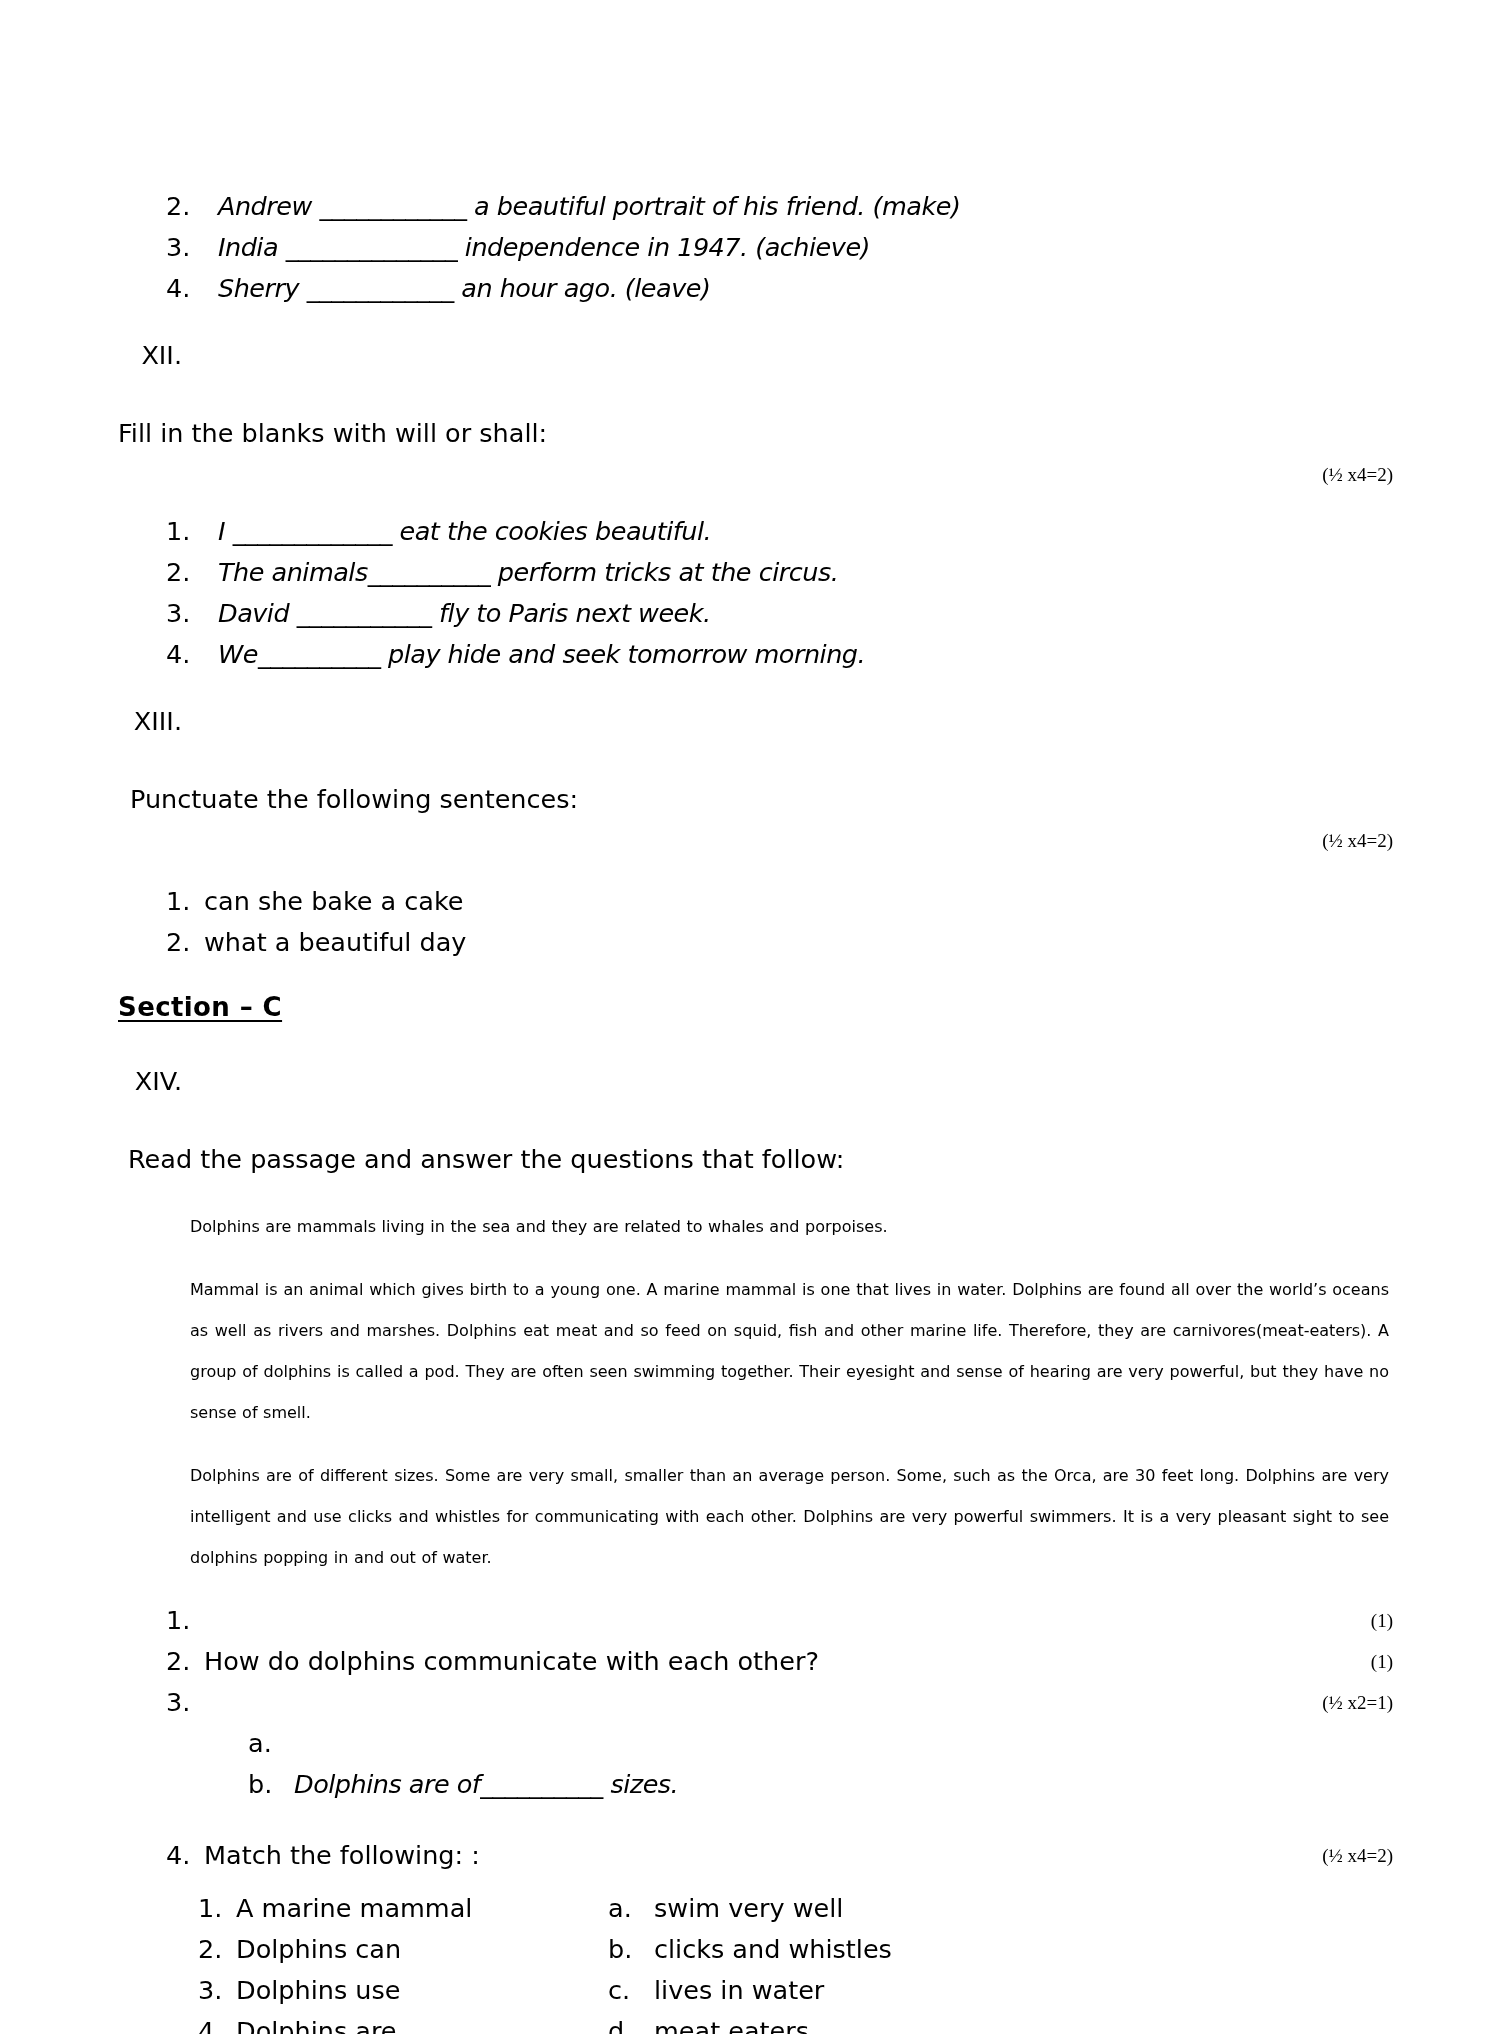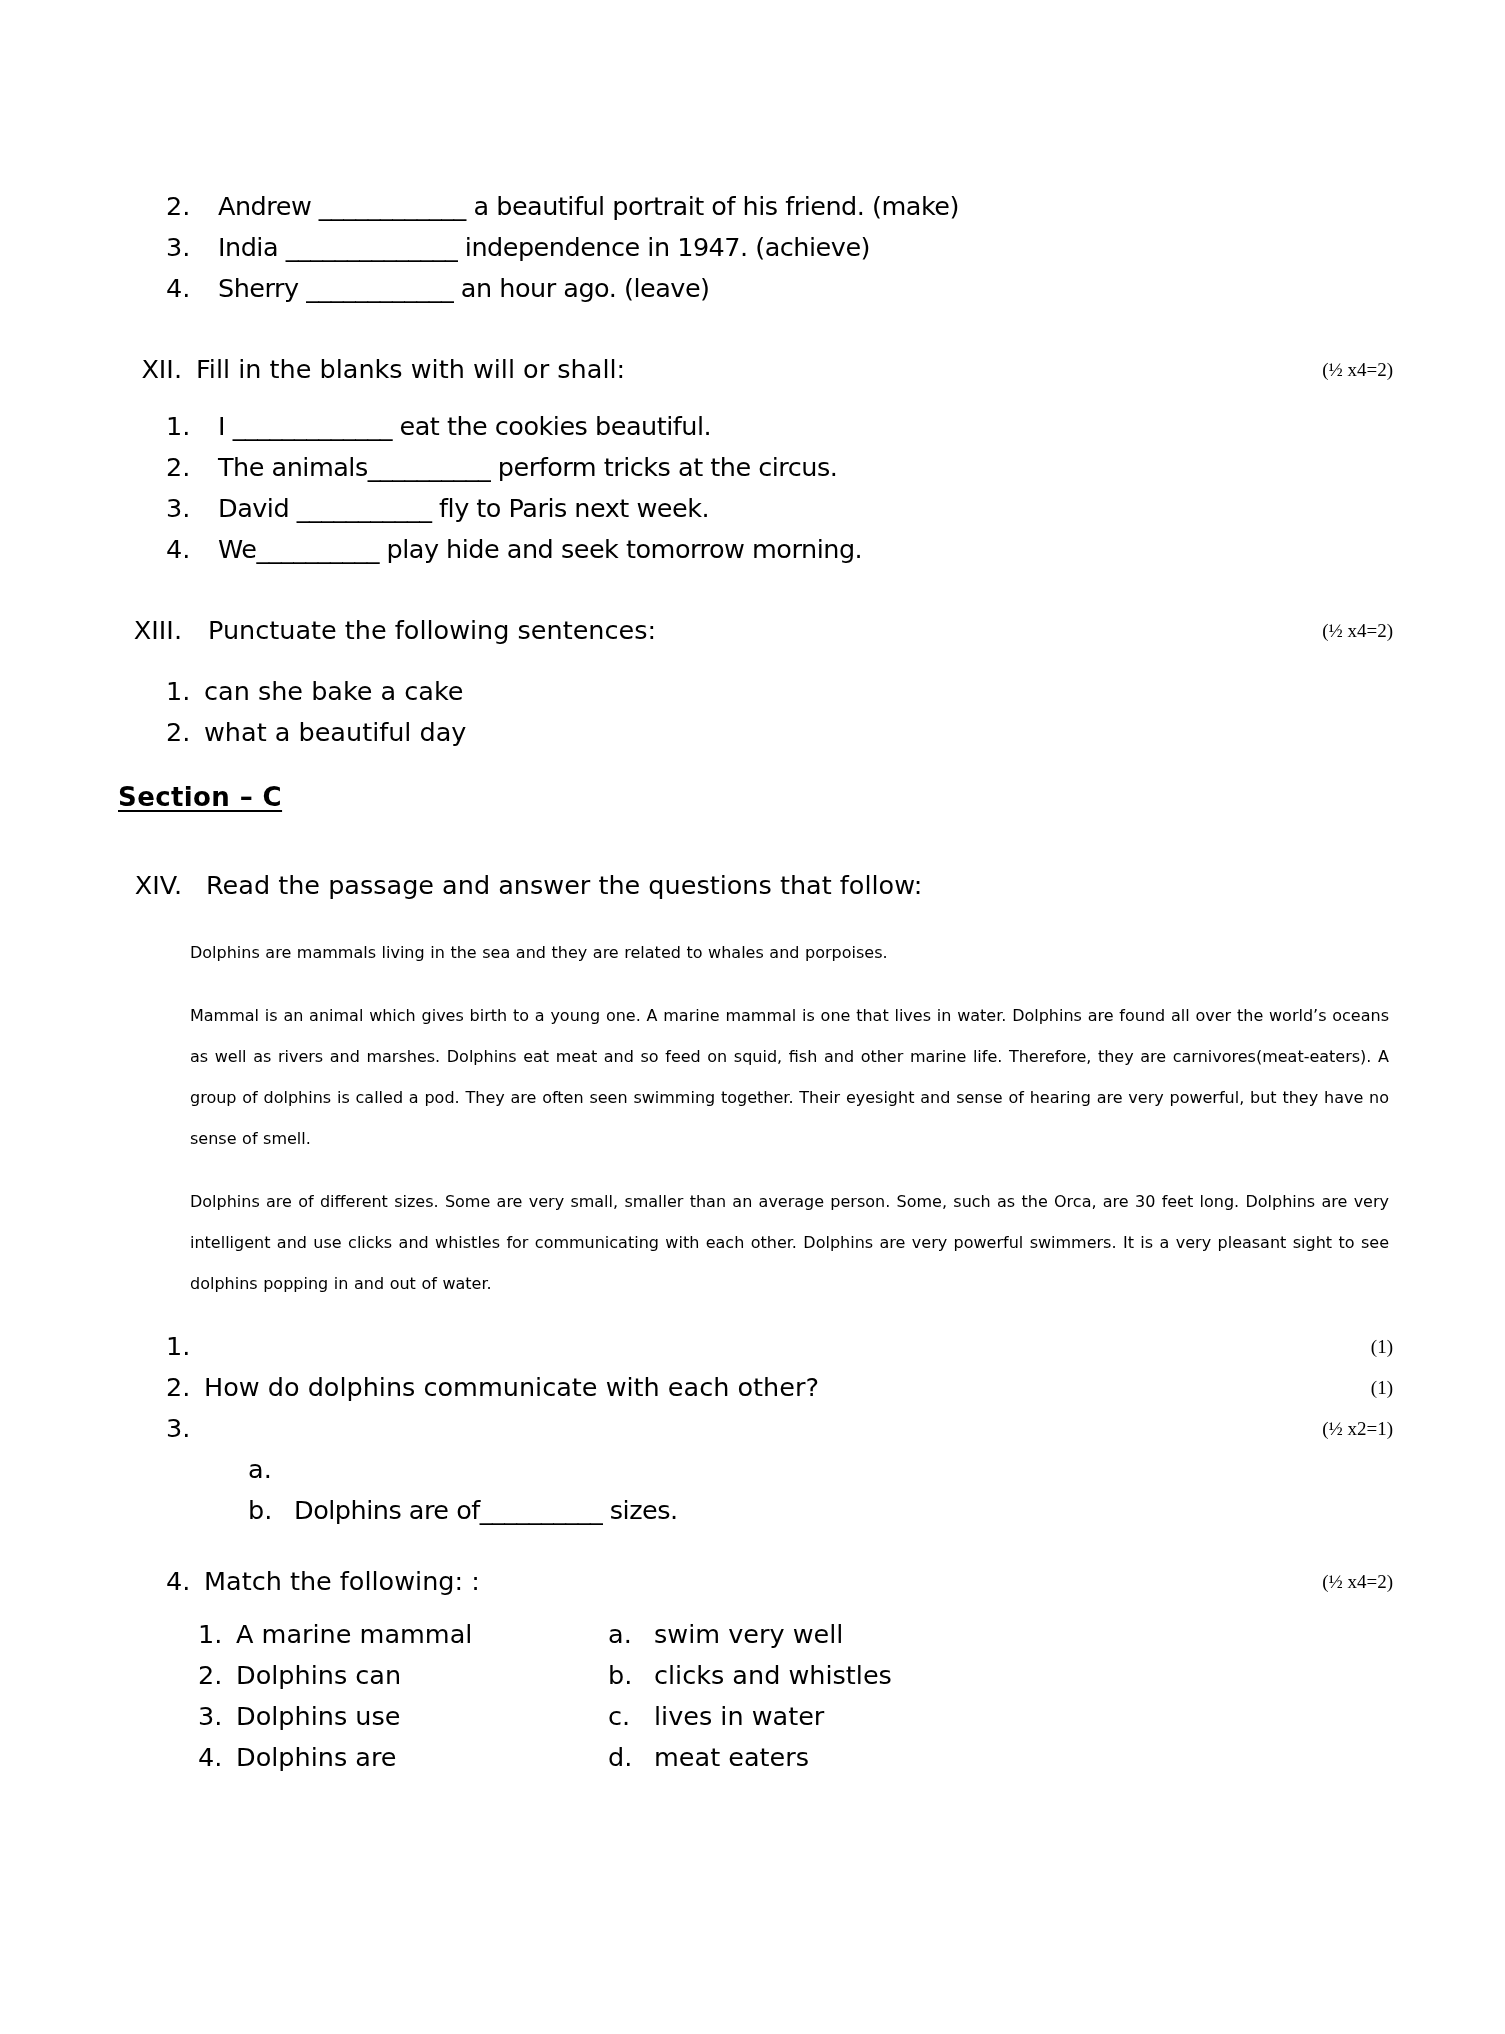--- a/index.html
+++ b/index.html
@@ -46,39 +46,40 @@
   }
   .subitem .txt {
     flex: 1 1 auto;
   }
 
   
   .qhead {
     display: flex;
     font-size: 25.5px;
     line-height: 41px;
-    margin-top: 14px;
+    flex-direction: column;
   }
   .qhead .rnum {
     width: 78px;
     flex: 0 0 78px;
     text-align: right;
     padding-right: 14px;
     box-sizing: border-box;
   }
   .qhead .qtext {
     flex: 0 1 auto;
   }
 
   .gap-sm { height: 16px; }
   .gap-md { height: 26px; }
 
   
   .blank {
     letter-spacing: -0.5px;
+    font-style: italic;
   }
 
   
   .section-head {
     text-align: left;
     font-size: 26px;
     font-weight: bold;
     line-height: 44px;
     margin-top: 22px;
     margin-bottom: 6px;

